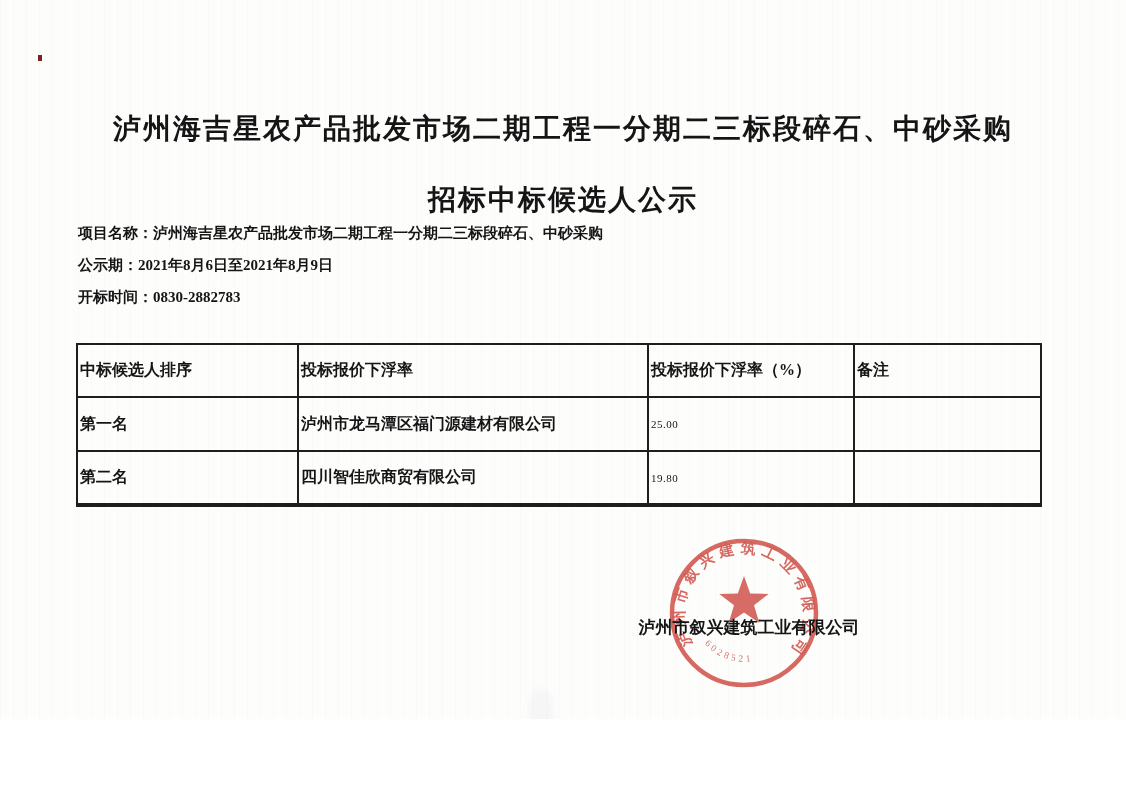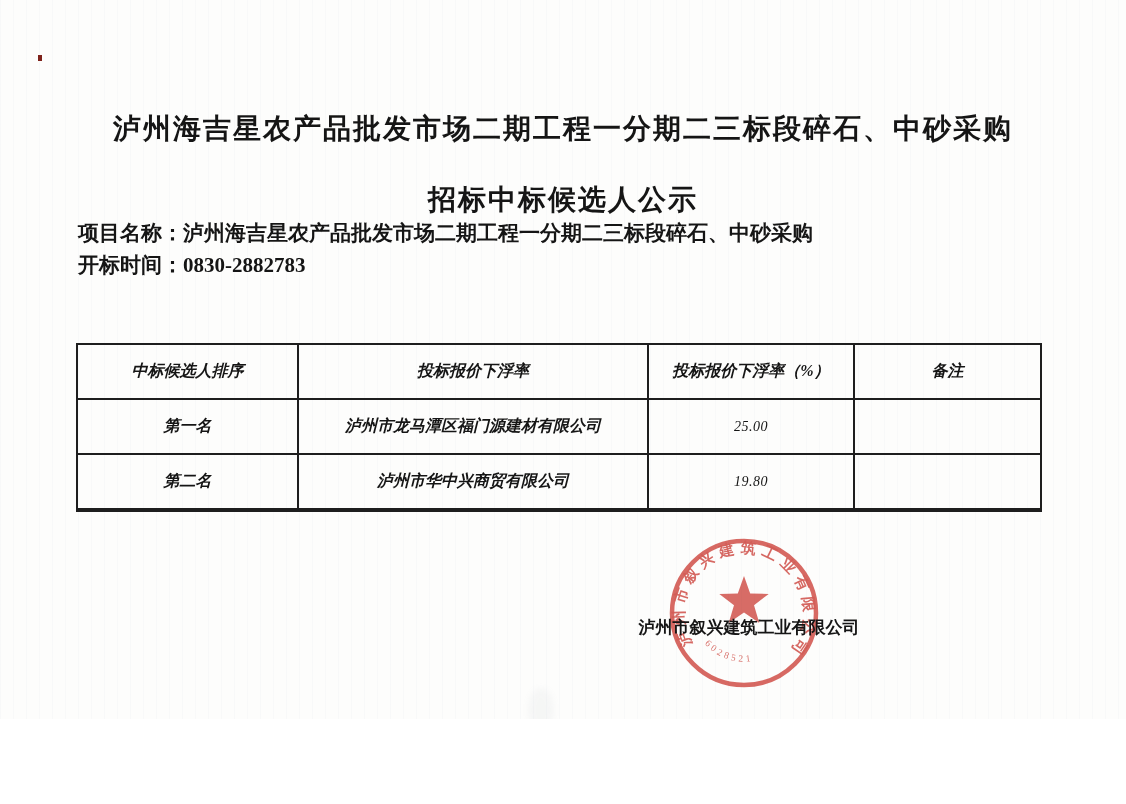--- a/index.html
+++ b/index.html
@@ -40,21 +40,21 @@
     font-size: 28px;
     letter-spacing: 2px;
     white-space: nowrap;
   }
   .title-line.l1 { top: 110px; }
   .title-line.l2 { top: 181px; }
 
   
   .meta { position: absolute; left: 78px; top: 222px; }
   .meta-line {
-    font-size: 21px;
+    font-size: 15px;
     font-weight: bold;
     line-height: 22px;
     margin-bottom: 10px;
     white-space: nowrap;
   }
 
   
   table.candidates {
     position: absolute;
     left: 76px; top: 343px;
@@ -63,33 +63,32 @@
     table-layout: fixed;
     border: 2px solid #1e1e1e;
     border-bottom-width: 4px;
   }
   table.candidates col.c-rank   { width: 221px; }
   table.candidates col.c-name   { width: 350px; }
   table.candidates col.c-rate   { width: 206px; }
   table.candidates col.c-remark { width: 187px; }
   table.candidates th, table.candidates td {
     border: 2px solid #1e1e1e;
-    text-align: center;
+    text-align: left;
     vertical-align: middle;
-    padding: 16px;
+    padding: 2px;
     font-size: 16px;
     font-weight: bold;
     color: #151515;
-    font-style: italic;
   }
   table.candidates thead tr { height: 53px; }
   table.candidates tbody tr { height: 54px; }
   table.candidates td.rate-cell {
     font-weight: normal;
-    font-size: 14px;
+    font-size: 11px;
     letter-spacing: 0.5px;
   }
 
   
   .seal-svg {
     position: absolute;
     left: 659px; top: 528px;
     width: 170px; height: 170px;
     z-index: 2;
     mix-blend-mode: multiply;
@@ -117,20 +116,23 @@
   <div class="smudge s2"></div>
 
   <div class="title-line l1">泸州海吉星农产品批发市场二期工程一分期二三标段碎石、中砂采购</div>
   <div class="title-line l2">招标中标候选人公示</div>
 
   <div class="meta">
     <div class="meta-line">
       <span>项目名称：</span><span>泸州海吉星农产品批发市场二期工程一分期二三标段碎石、中砂采购</span>
     </div>
     <div class="meta-line">
+      <span>公示期：</span><span>2021年8月6日至2021年8月9日</span>
+    </div>
+    <div class="meta-line">
       <span>开标时间：</span><span>0830-2882783</span>
     </div>
   </div>
 
   <table class="candidates">
     <colgroup>
       <col class="c-rank">
         <col class="c-name">
         <col class="c-rate">
         <col class="c-remark">
@@ -145,21 +147,21 @@
     </thead>
     <tbody>
       <tr>
         <td class="rank-cell">第一名</td>
         <td class="name-cell">泸州市龙马潭区福门源建材有限公司</td>
         <td class="rate-cell">25.00</td>
         <td class="remark-cell"></td>
       </tr>
       <tr>
         <td class="rank-cell">第二名</td>
-        <td class="name-cell">泸州市华中兴商贸有限公司</td>
+        <td class="name-cell">四川智佳欣商贸有限公司</td>
         <td class="rate-cell">19.80</td>
         <td class="remark-cell"></td>
       </tr>
     </tbody>
   </table>
 
   <svg class="seal-svg" viewBox="0 0 170 170" xmlns="http://www.w3.org/2000/svg">
     <defs>
       <path id="ringPath" d="M 85,85 m -60,0 a 60,60 0 1,1 120,0 a 60,60 0 1,1 -120,0"></path>
       <path id="numPath" d="M 38,104 a 52,52 0 0,0 94,0"></path>

